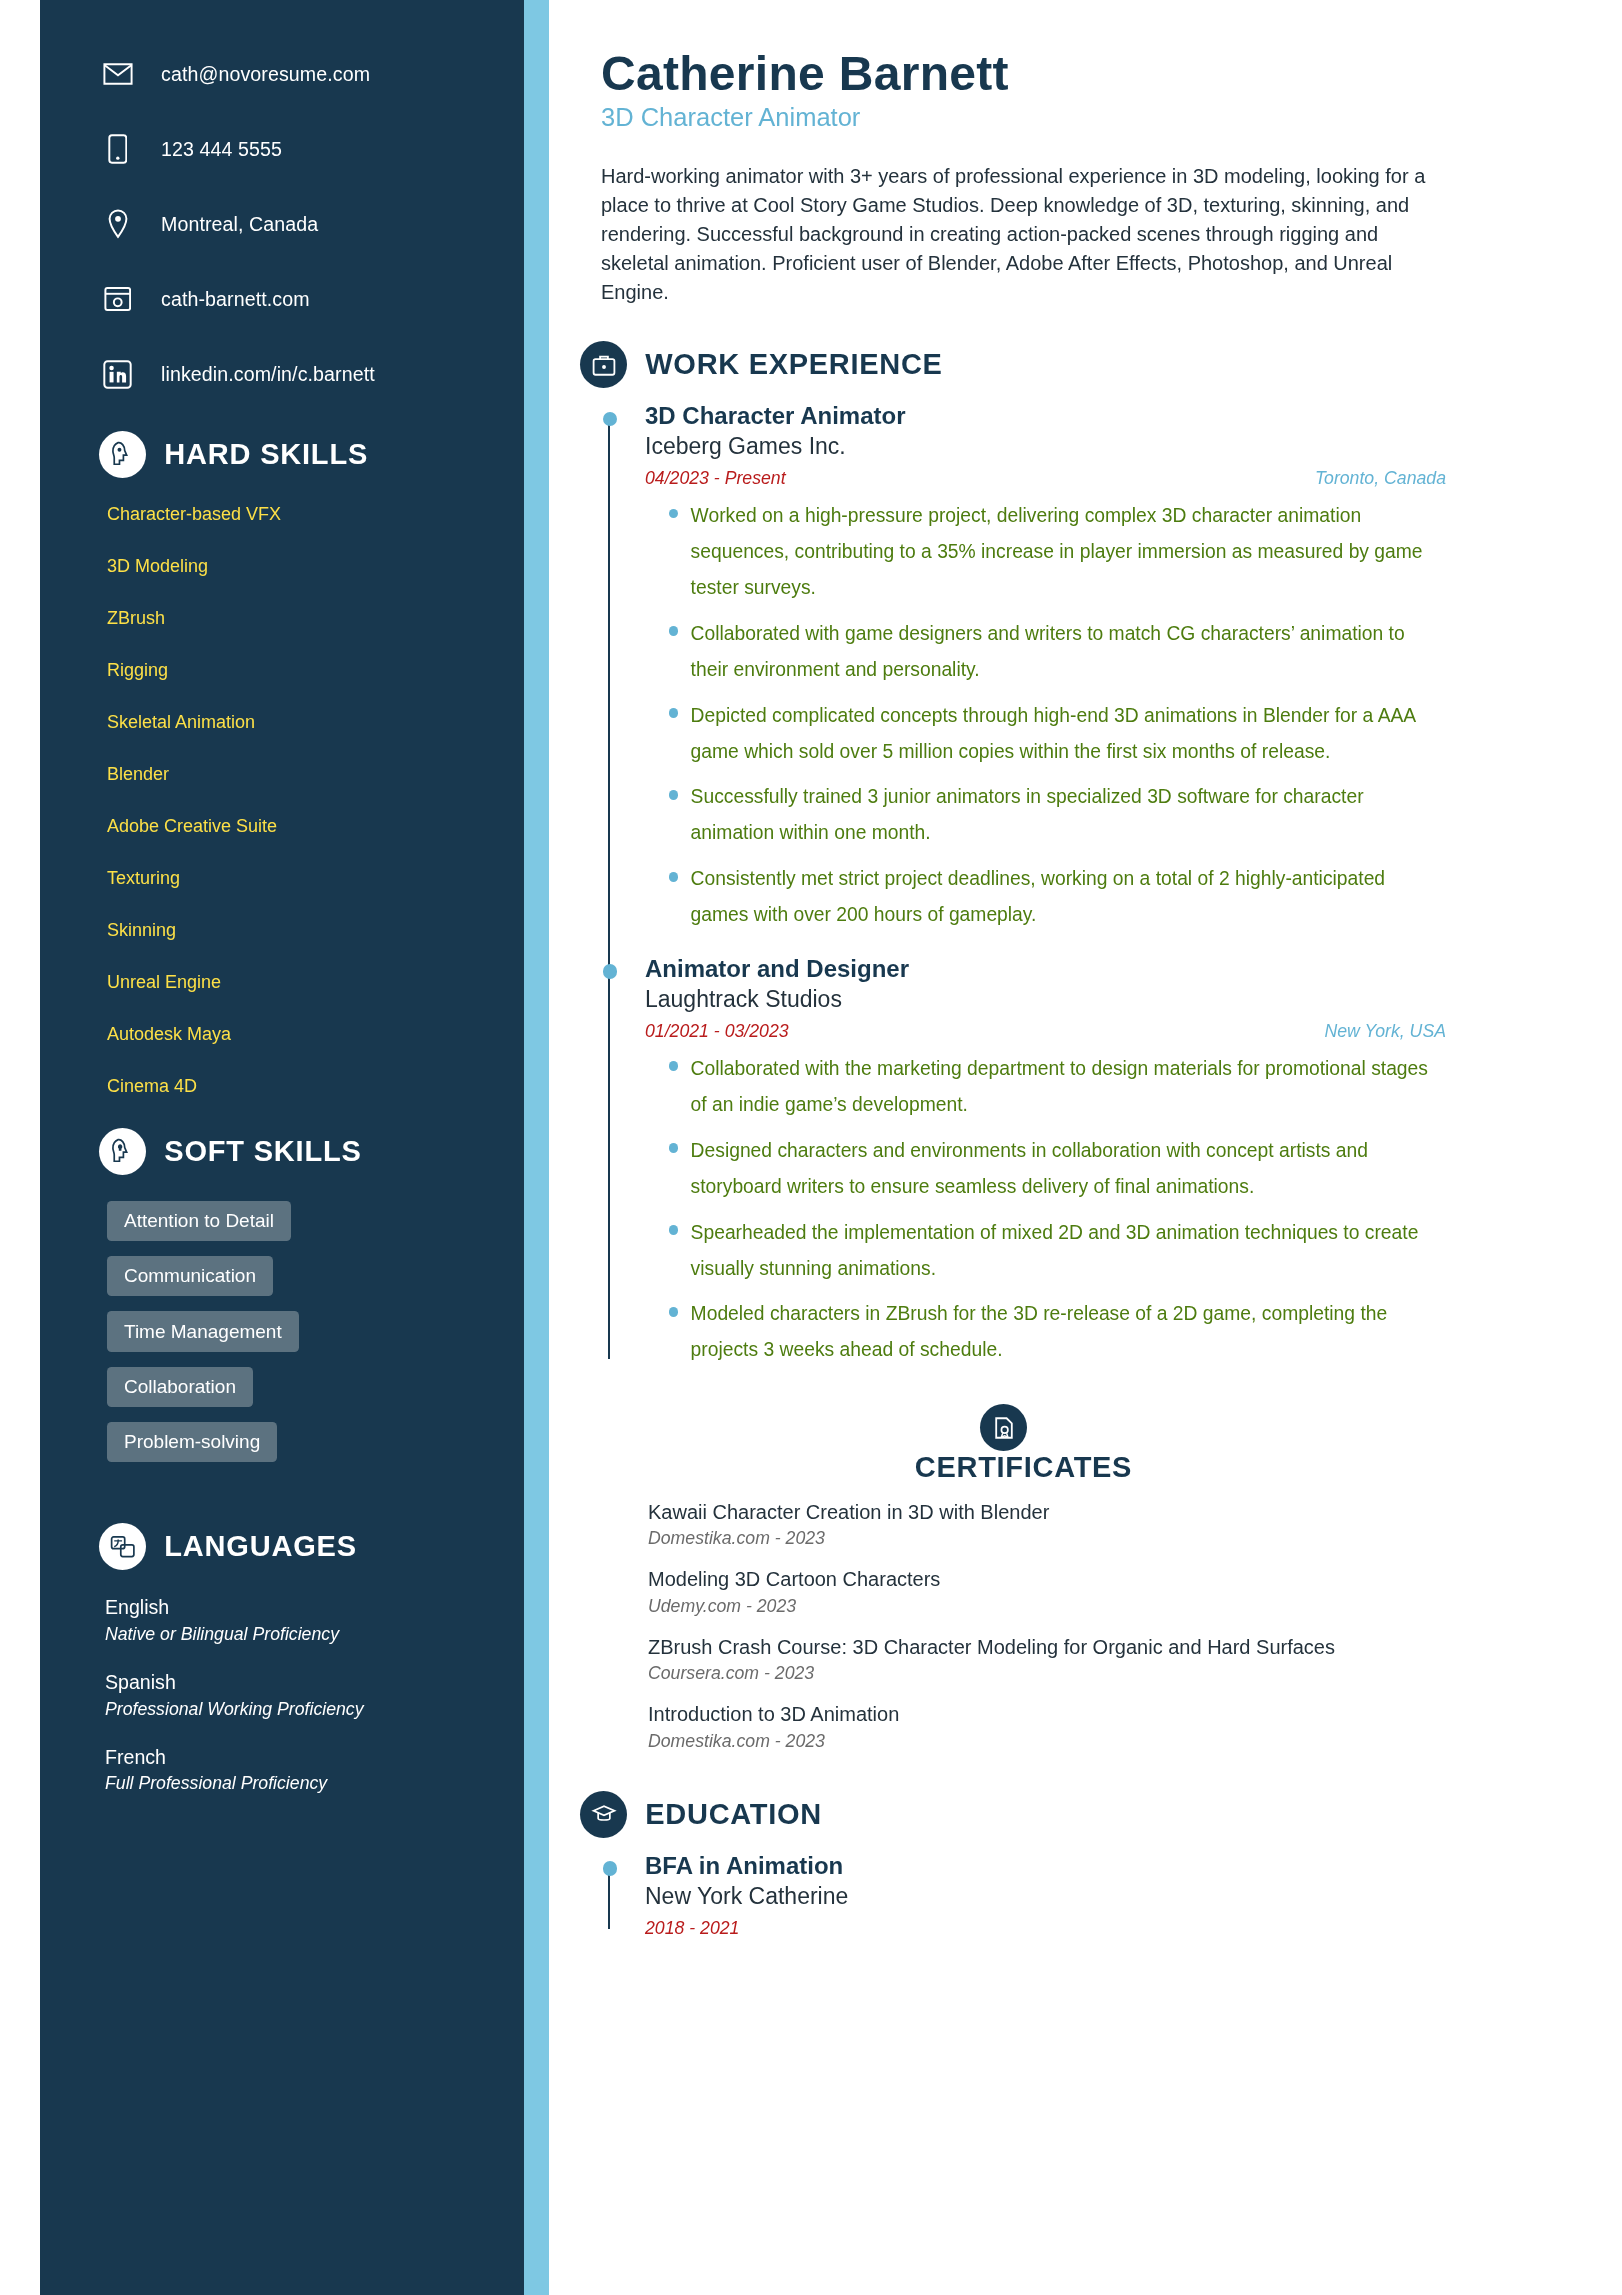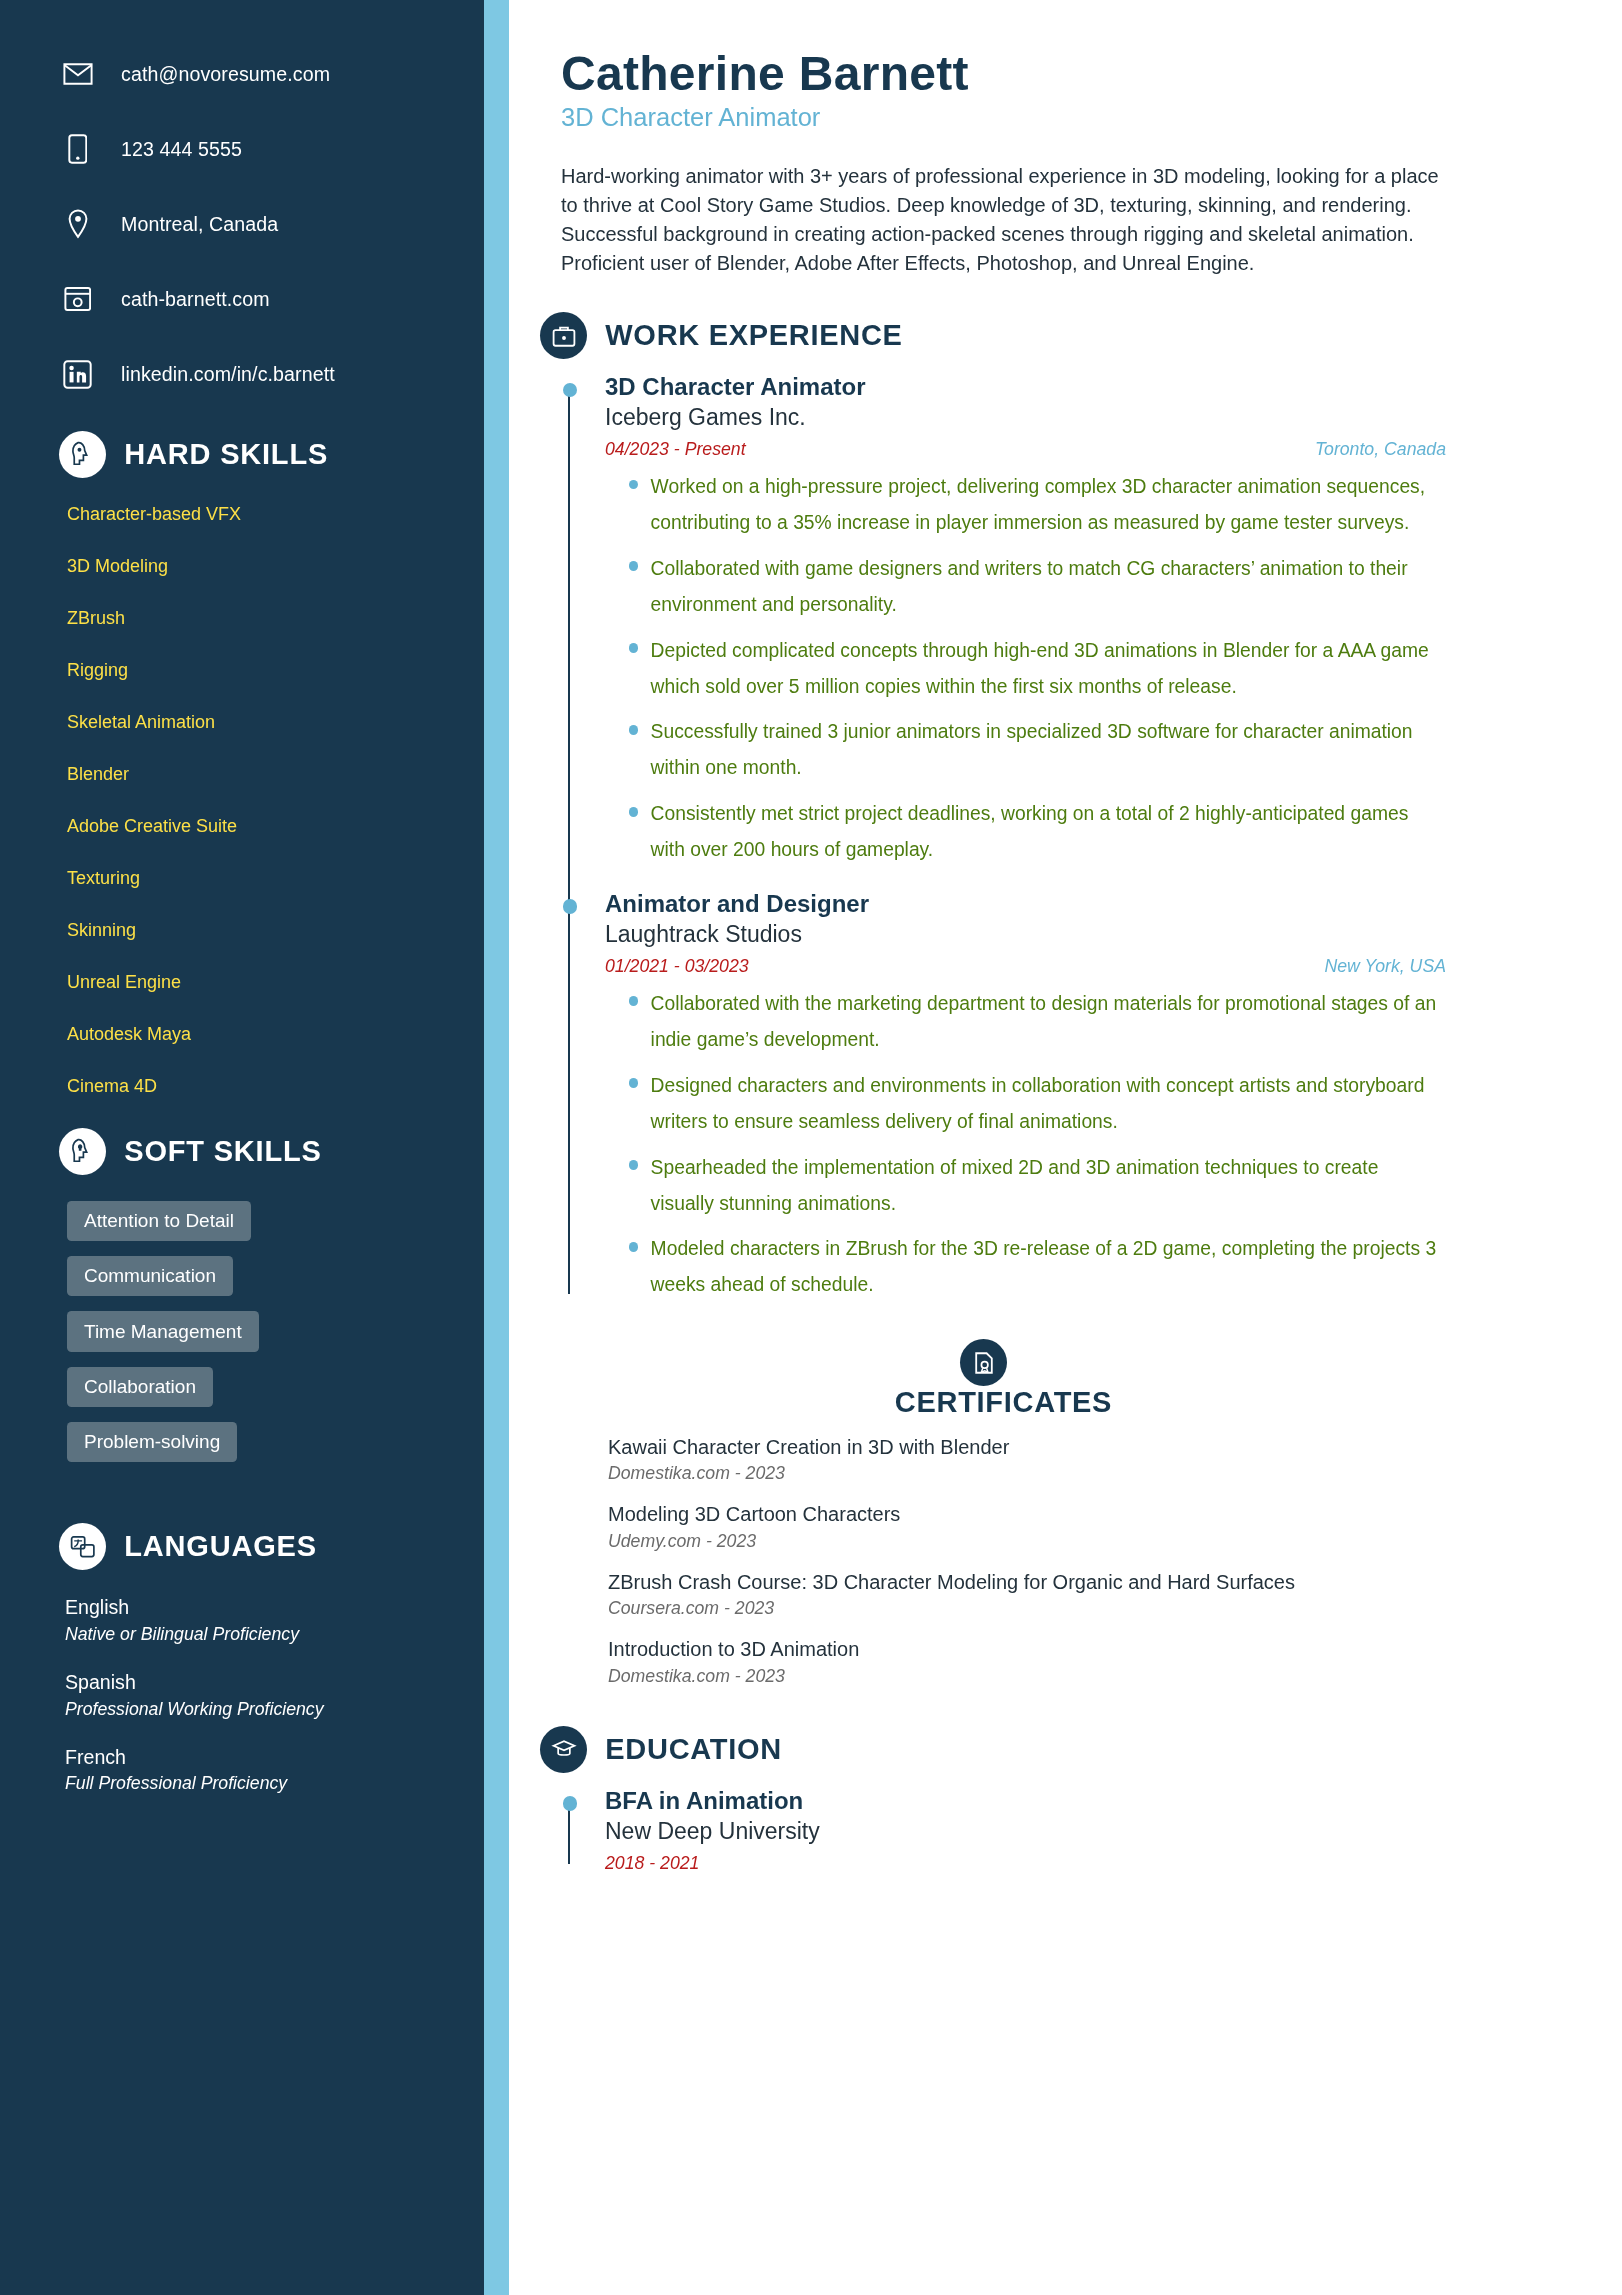--- a/index.html
+++ b/index.html
@@ -11,20 +11,21 @@
     font-family: "Liberation Sans", sans-serif;
     color: #1d3448;
     overflow: hidden;
   }
   .page {
     position: relative;
     width: 1482px;
     height: 2295px;
     display: flex;
     background: #ffffff;
+    padding-left: 40px;
   }
 
   
   .sidebar {
     width: 484px;
     background: #18384f;
     color: #ffffff;
     padding: 36px 0 0 0;
     position: relative;
     flex: 0 0 484px;
@@ -425,20 +426,20 @@
             <path d="M4 15l16-7 16 7-16 7z" fill="none" stroke="#fff" stroke-width="2.8"></path>
             <path d="M11 18v9c0 3 18 3 18 0v-9" fill="none" stroke="#fff" stroke-width="2.6"></path>
           </svg>
       </span>
       <span class="sec-title">EDUCATION</span>
     </div>
 
     <div class="tl edu-block">
       <div class="job">
         <div class="job-title">BFA in Animation</div>
-        <div class="job-company">New Deep University</div>
+        <div class="job-company">New York Catherine</div>
         <div class="job-date">2018 - 2021</div>
       </div>
     </div>
 
   </main>
 </div>
 
 
 </body></html>

